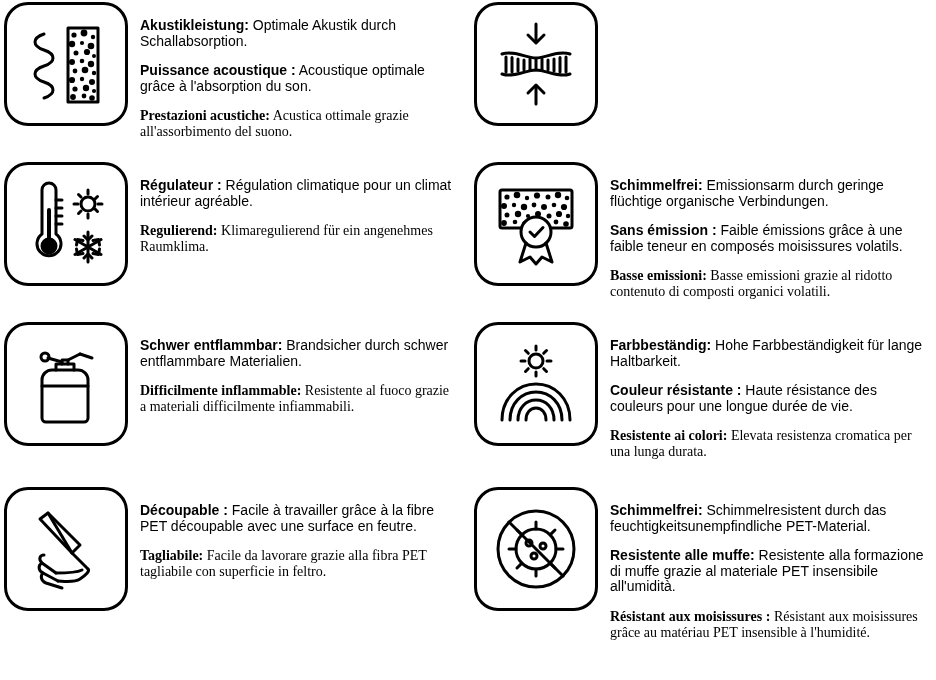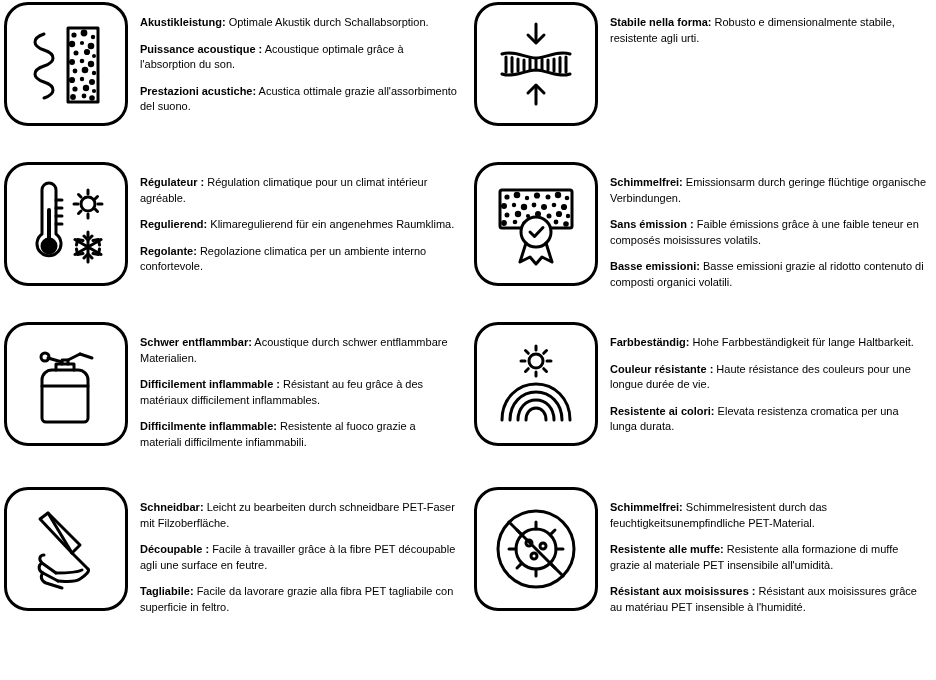--- a/index.html
+++ b/index.html
@@ -41,26 +41,26 @@
     align-items: center;
     justify-content: center;
     background: #ffffff;
   }
   .icon-box svg { display: block; }
   .texts {
     padding-top: 2px;
     width: 318px;
   }
   .para {
-    font-size: 11px;
+    font-size: 14px;
     line-height: 15.6px;
     color: #000000;
     margin-bottom: 11px;
   }
-  .para:last-child { margin-bottom: 0; }
+  .para:last-child { margin-bottom: 0; font-family: Liberation Serif, serif; }
   .para b {
     font-weight: bold;
   }
   .para span.rest { font-weight: normal; }
 </style>
 </head>
 <body>
 
 <div class="page">
   <div class="grid">
@@ -115,21 +115,20 @@
             <path d="M40 19 L48 27 L56 19"></path>
             <path d="M48 88 L48 70"></path>
             <path d="M40 77 L48 69 L56 77"></path>
             <path d="M14 38 C26 34, 38 42, 48 42 C58 42, 70 34, 82 38"></path>
             <path d="M14 58 C26 62, 38 54, 48 54 C58 54, 70 62, 82 58"></path>
             <path d="M18 41 L18 56 M24 41.5 L24 56 M30 43 L30 55 M36 44 L36 54 M42 43 L42 54 M48 42.5 L48 54 M54 43 L54 54 M60 44 L60 54 M66 43 L66 55 M72 41.5 L72 56 M78 41 L78 56"></path>
           </g>
         </svg>
       </div>
       <div class="texts">
-        <p class="para"><b>Stabile nella forma:</b><span class="rest"> Robusto e dimensionalmente stabile, resistente agli urti.</span></p>
       </div>
     </div>
 
     <div class="cell">
       <div class="icon-box">
         <svg width="96" height="96" viewBox="0 0 96 96">
           <g fill="none" stroke="#000" stroke-width="3" stroke-linecap="round" stroke-linejoin="round">
             <path d="M24 14 a7 7 0 0 1 14 0 v44 a12 12 0 1 1 -14 0 z"></path>
             <circle cx="31" cy="70" r="7" fill="#000"></circle>
             <path d="M31 34 L31 64" stroke-width="4"></path>
@@ -139,21 +138,20 @@
             <path d="M70 56 L70 86 M57 63.5 L83 78.5 M83 63.5 L57 78.5"></path>
             <path d="M66 60 L70 64 L74 60 M66 82 L70 78 L74 82"></path>
             <path d="M58.5 69 L59.5 63.5 L65 64.5 M81.5 73 L80.5 78.5 L75 77.5"></path>
             <path d="M58.5 73 L59.5 78.5 L65 77.5 M81.5 69 L80.5 63.5 L75 64.5"></path>
           </g>
         </svg>
       </div>
       <div class="texts">
         <p class="para"><b>Régulateur :</b><span class="rest"> Régulation climatique pour un climat intérieur agréable.</span></p>
         <p class="para"><b>Regulierend:</b><span class="rest"> Klimaregulierend für ein angenehmes Raumklima.</span></p>
-        <p class="para"><b>Regolante:</b><span class="rest"> Regolazione climatica per un ambiente interno confortevole.</span></p>
       </div>
     </div>
 
     <div class="cell">
       <div class="icon-box">
         <svg width="96" height="96" viewBox="0 0 96 96">
           <g fill="none" stroke="#000" stroke-width="3" stroke-linecap="round" stroke-linejoin="round">
             <rect x="12" y="14" width="72" height="38" rx="2"></rect>
           </g>
           <g fill="#000" stroke="none">
@@ -211,22 +209,21 @@
             <path d="M44 28 v-4 h6 v4"></path>
             <path d="M50 24 L62 18"></path>
             <path d="M62 18 L74 22"></path>
             <path d="M30 22 L44 26"></path>
             <circle cx="27" cy="21" r="4"></circle>
             <path d="M24 50 h46"></path>
           </g>
         </svg>
       </div>
       <div class="texts">
-        <p class="para"><b>Schwer entflammbar:</b><span class="rest"> Acoustique durch schwer entflammbare Materialien.</span></p>
-        <p class="para"><b>Difficilement inflammable :</b><span class="rest"> Résistant au feu grâce à des matériaux difficilement inflammables.</span></p>
+        <p class="para"><b>Schwer entflammbar:</b><span class="rest"> Brandsicher durch schwer entflammbare Materialien.</span></p>
         <p class="para"><b>Difficilmente inflammable:</b><span class="rest"> Resistente al fuoco grazie a materiali difficilmente infiammabili.</span></p>
       </div>
     </div>
 
     <div class="cell">
       <div class="icon-box">
         <svg width="96" height="96" viewBox="0 0 96 96">
           <g fill="none" stroke="#000" stroke-width="3" stroke-linecap="round" stroke-linejoin="round">
             <circle cx="48" cy="25" r="7"></circle>
             <path d="M48 10 L48 14 M48 36 L48 40 M33 25 L37 25 M59 25 L63 25 M37.5 14.5 L40.3 17.3 M55.7 32.7 L58.5 35.5 M58.5 14.5 L55.7 17.3 M40.3 32.7 L37.5 35.5"></path>
@@ -253,22 +250,21 @@
             <path d="M54 52 L70 68"></path>
             <path d="M26 54 C22 54, 20 58, 24 62 L38 72"></path>
             <path d="M24 62 C20 64, 20 70, 25 72 L40 80"></path>
             <path d="M25 72 C22 75, 23 80, 28 82 L44 87"></path>
             <path d="M40 80 C44 80, 56 82, 62 78 C68 74, 72 70, 70 68"></path>
             <path d="M38 72 C46 72, 58 72, 64 69"></path>
           </g>
         </svg>
       </div>
       <div class="texts">
-        <p class="para"><b>Schneidbar:</b><span class="rest"> Leicht zu bearbeiten durch schneidbare PET-Faser mit Filzoberfläche.</span></p>
-        <p class="para"><b>Découpable :</b><span class="rest"> Facile à travailler grâce à la fibre PET découpable agli une surface en feutre.</span></p>
+        <p class="para"><b>Découpable :</b><span class="rest"> Facile à travailler grâce à la fibre PET découpable avec une surface en feutre.</span></p>
         <p class="para"><b>Tagliabile:</b><span class="rest"> Facile da lavorare grazie alla fibra PET tagliabile con superficie in feltro.</span></p>
       </div>
     </div>
 
     <div class="cell">
       <div class="icon-box">
         <svg width="96" height="96" viewBox="0 0 96 96">
           <g fill="none" stroke="#000" stroke-width="3" stroke-linecap="round" stroke-linejoin="round">
             <circle cx="48" cy="48" r="38"></circle>
             <path d="M21 21 L75 75"></path>

